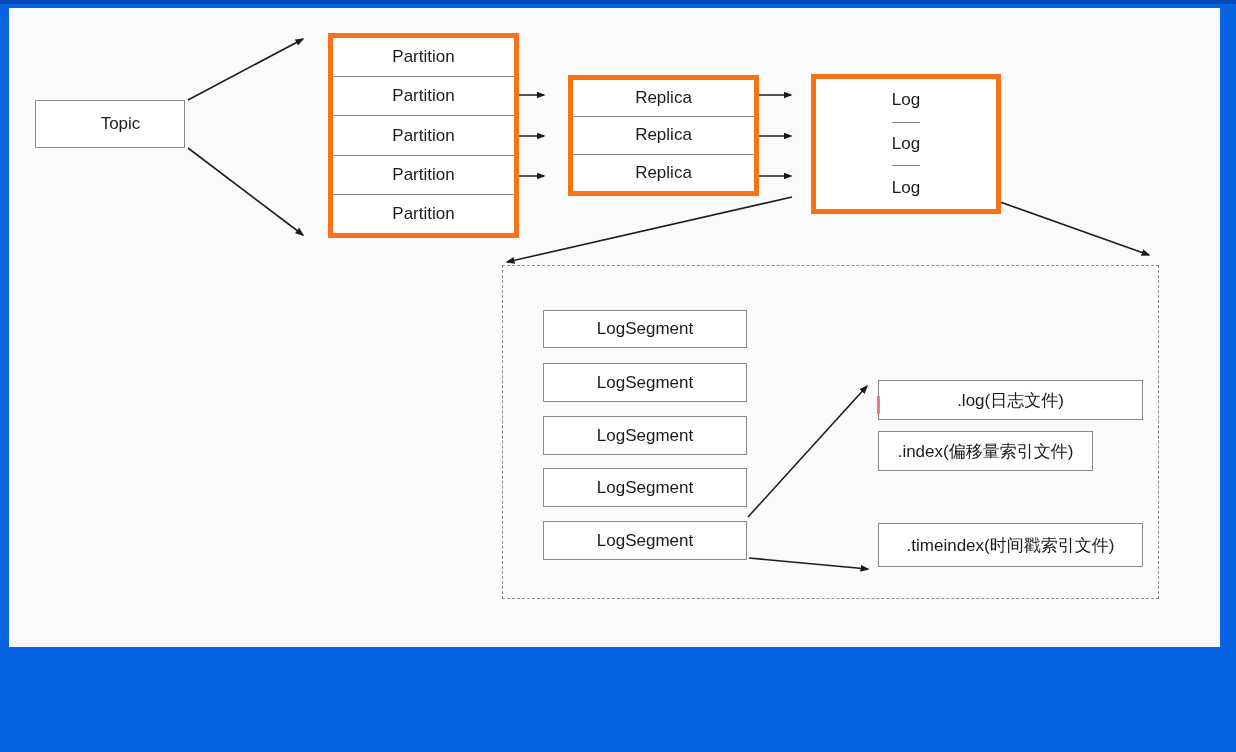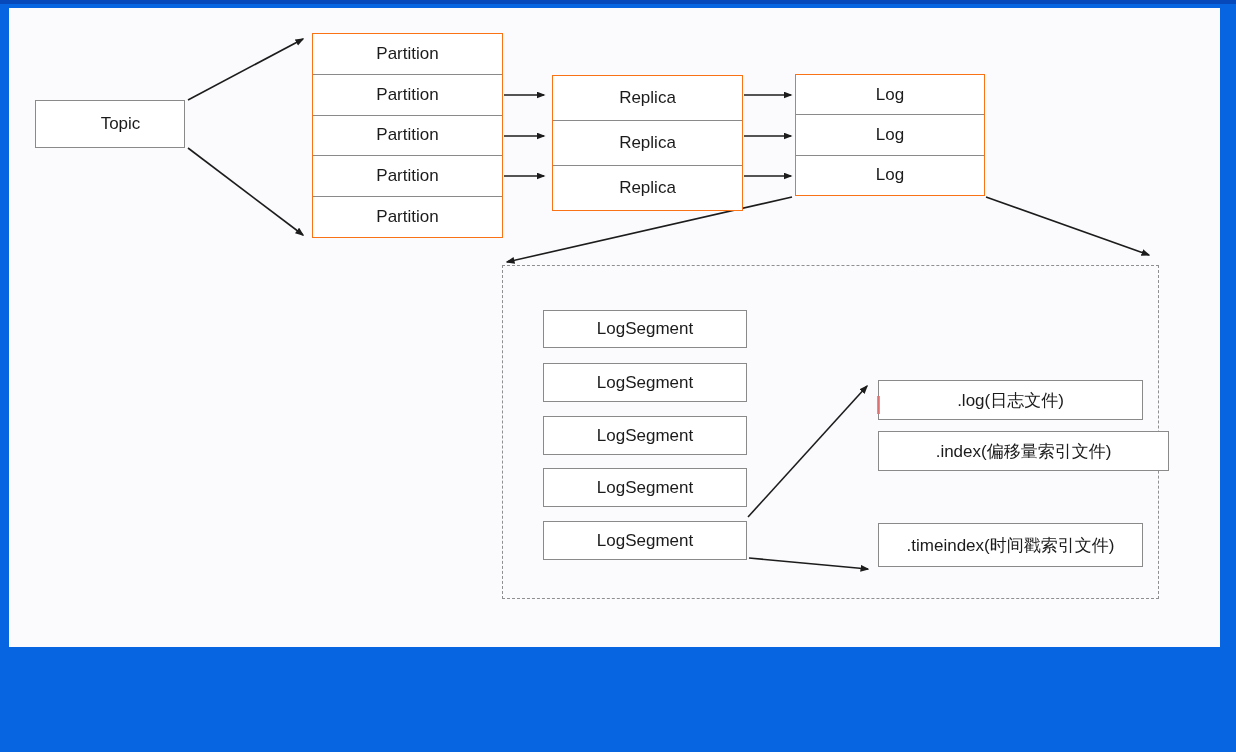--- a/index.html
+++ b/index.html
@@ -23,22 +23,22 @@
 
   
   .box {
     position:absolute; background:#ffffff; border:1px solid #8a8a8a;
     display:flex; align-items:center; justify-content:center;
     font-size:17px; color:#1b1b1b;
   }
 
   
   .stack {
-    position:absolute; background:#ffffff; border:1px solid #f97316;
-    display:flex; flex-direction:column;
+    position:absolute; background:#ffffff; border:5px solid #f97316;
+    display:flex; flex-direction:column;margin-left:16px;
   }
   .stack .row {
     flex:1; display:flex; align-items:center; justify-content:center;
     font-size:17px; color:#1b1b1b;
   }
   .stack .row + .row { border-top:1px solid #8a8a8a; }
 
   .dashed-group {
     position:absolute; left:502px; top:265px; width:657px; height:334px;
     border:1px dashed #8f8f8f; background:transparent;
@@ -92,27 +92,27 @@
   </div>
 
   <div class="stack" style="left:312px; top:33px; width:191px; height:205px;">
     <div class="row">Partition</div>
     <div class="row">Partition</div>
     <div class="row">Partition</div>
     <div class="row">Partition</div>
     <div class="row">Partition</div>
   </div>
 
-  <div class="stack" style="left:552px; top:75px; width:191px; height:136px;">
+  <div class="stack" style="left:552px; top:75px; width:191px; height:121px;">
     <div class="row">Replica</div>
     <div class="row">Replica</div>
     <div class="row">Replica</div>
   </div>
 
-  <div class="stack" style="left:795px; top:74px; width:190px; height:122px;">
+  <div class="stack" style="left:795px; top:74px; width:190px; height:140px;align-items:center;">
     <div class="row">Log</div>
     <div class="row">Log</div>
     <div class="row">Log</div>
   </div>
 
   <div class="dashed-group"></div>
 
   <div class="box" style="left:543px; top:310px; width:204px; height:38px;">
     <span>LogSegment</span>
   </div>
@@ -125,21 +125,21 @@
   <div class="box" style="left:543px; top:468px; width:204px; height:39px;">
     <span>LogSegment</span>
   </div>
   <div class="box" style="left:543px; top:521px; width:204px; height:39px;">
     <span>LogSegment</span>
   </div>
 
   <div class="box" style="left:878px; top:380px; width:265px; height:40px;">
     <span>.log(日志文件)</span>
   </div>
-  <div class="box" style="left:878px; top:431px; width:291px; height:40px;">
+  <div class="box" style="left:878px; top:431px; width:215px; height:40px;">
     <span>.index(偏移量索引文件)</span>
   </div>
   <div class="box" style="left:878px; top:482px; width:265px; height:44px;margin-top:41px;">
     <span>.timeindex(时间戳索引文件)</span>
   </div>
 
   <div class="red-tick"></div>
 
   <div class="footer-bar">
     

